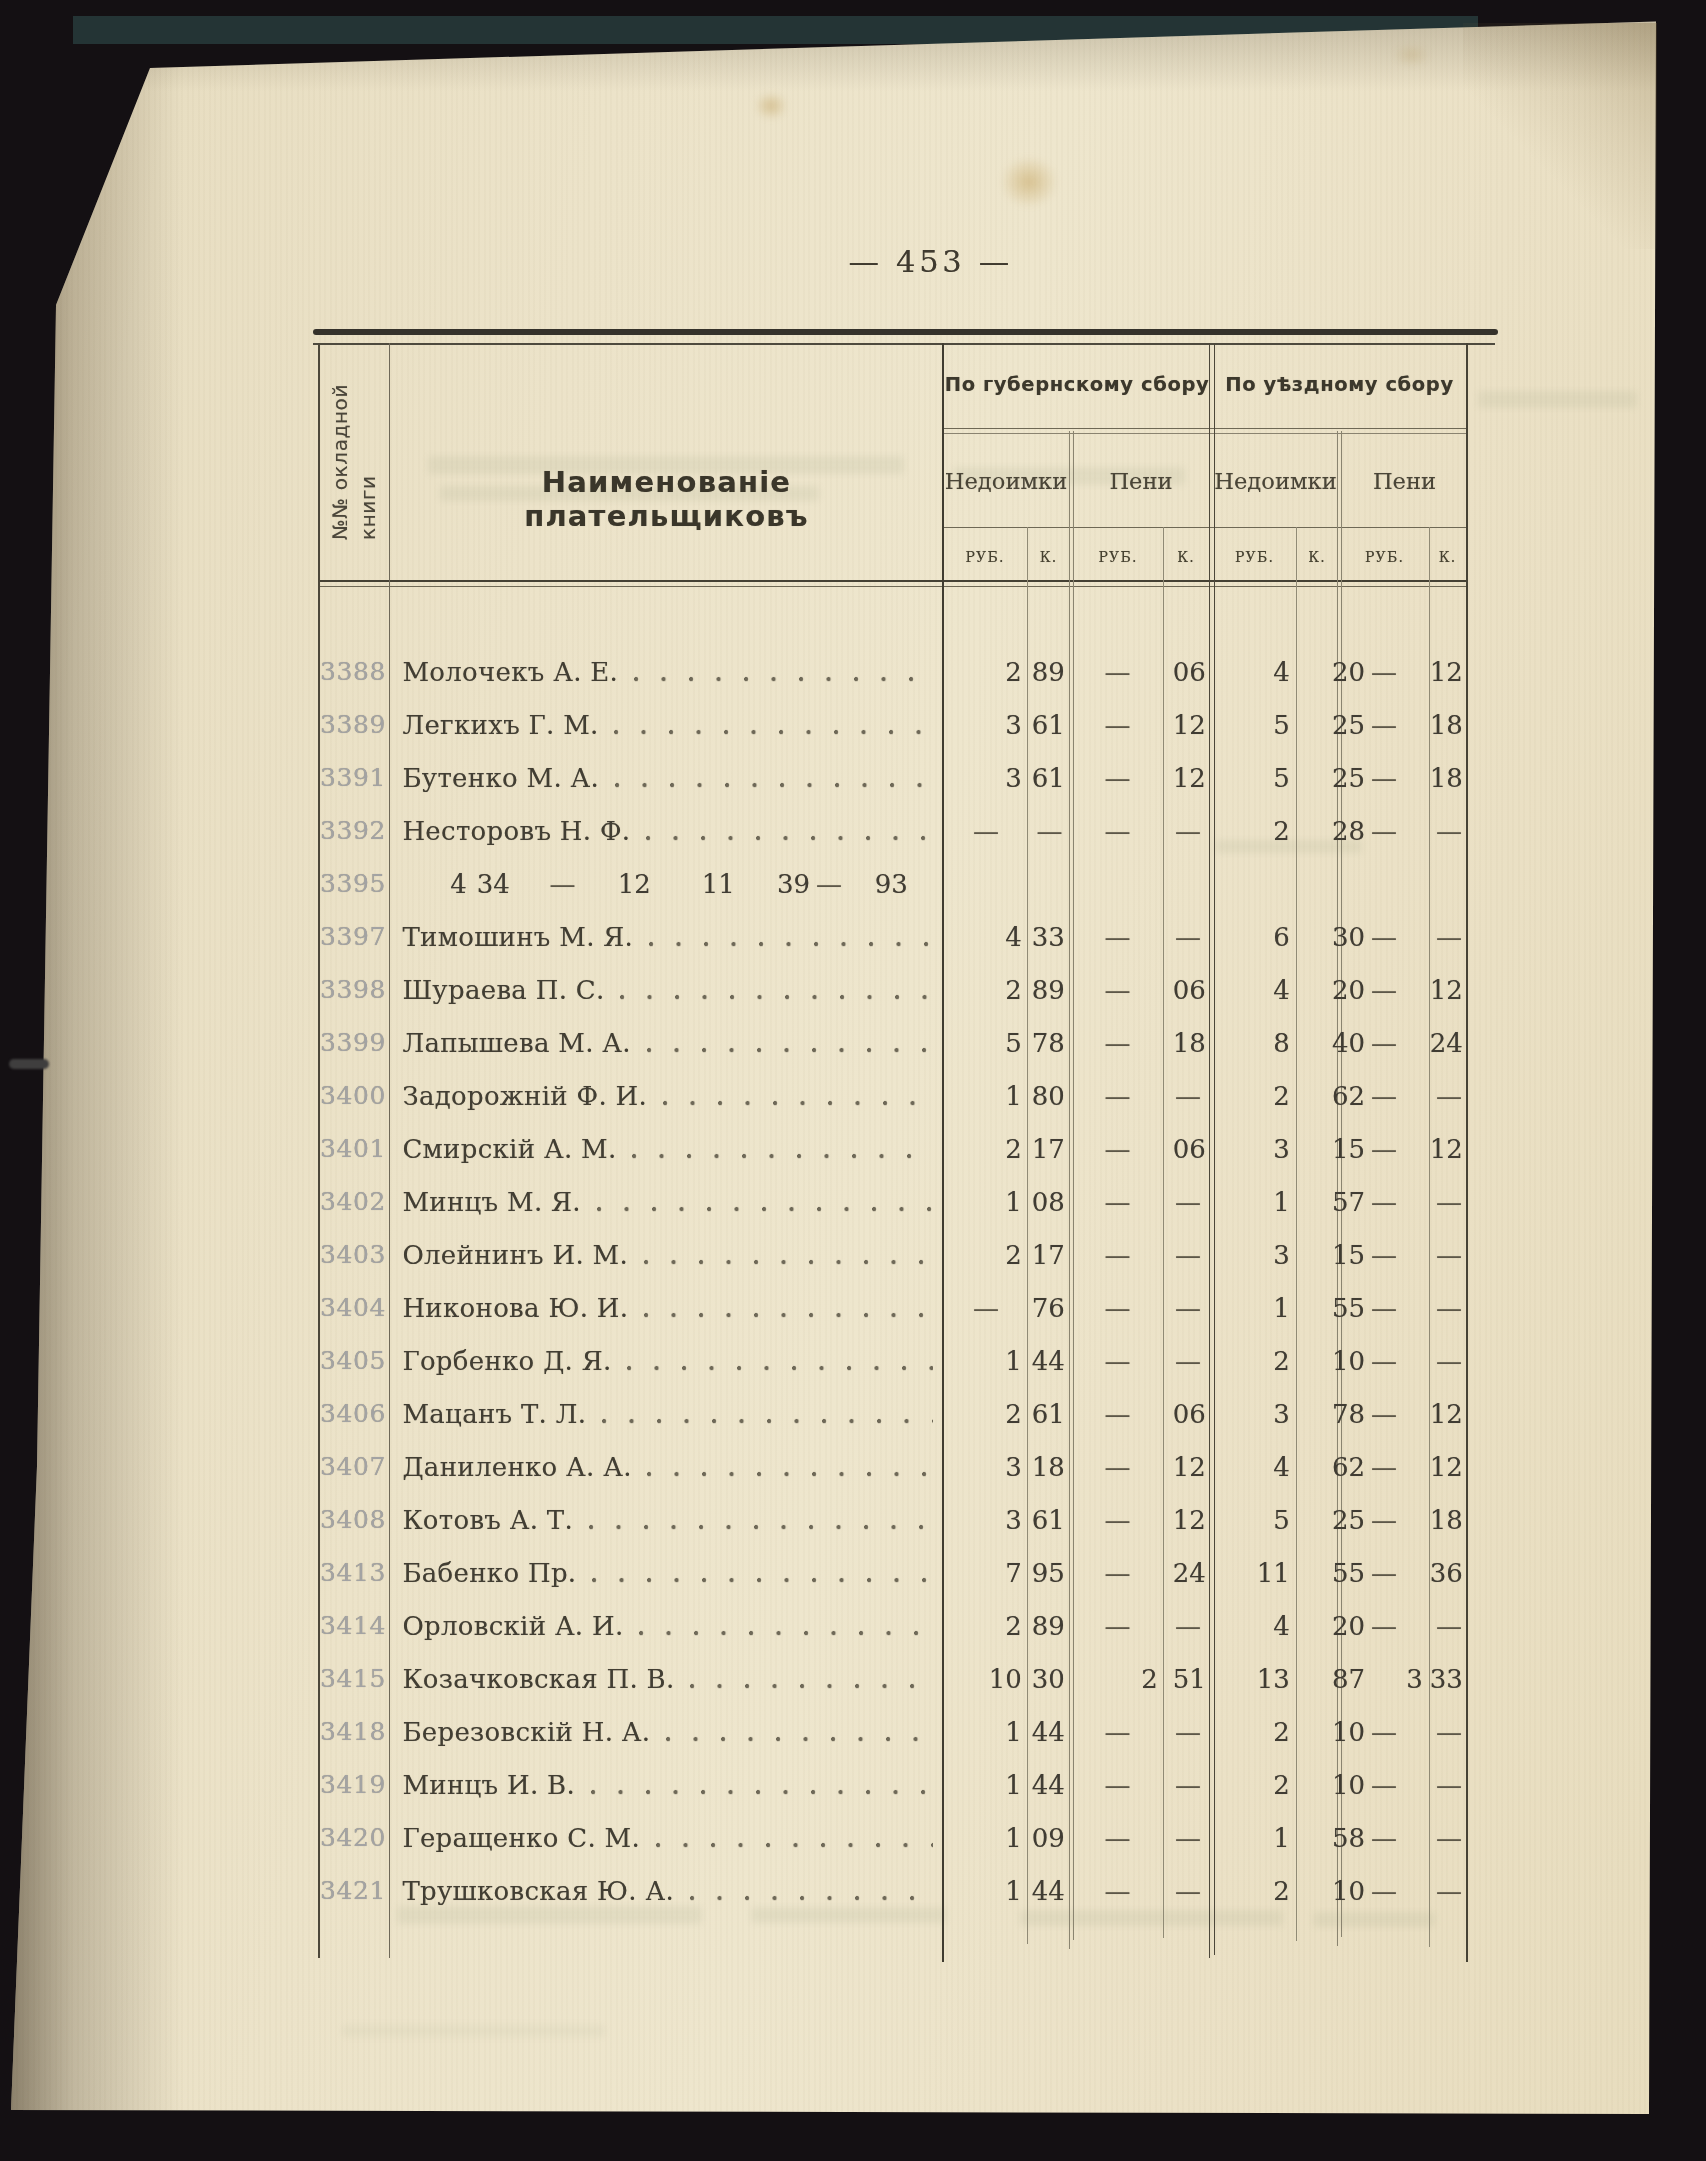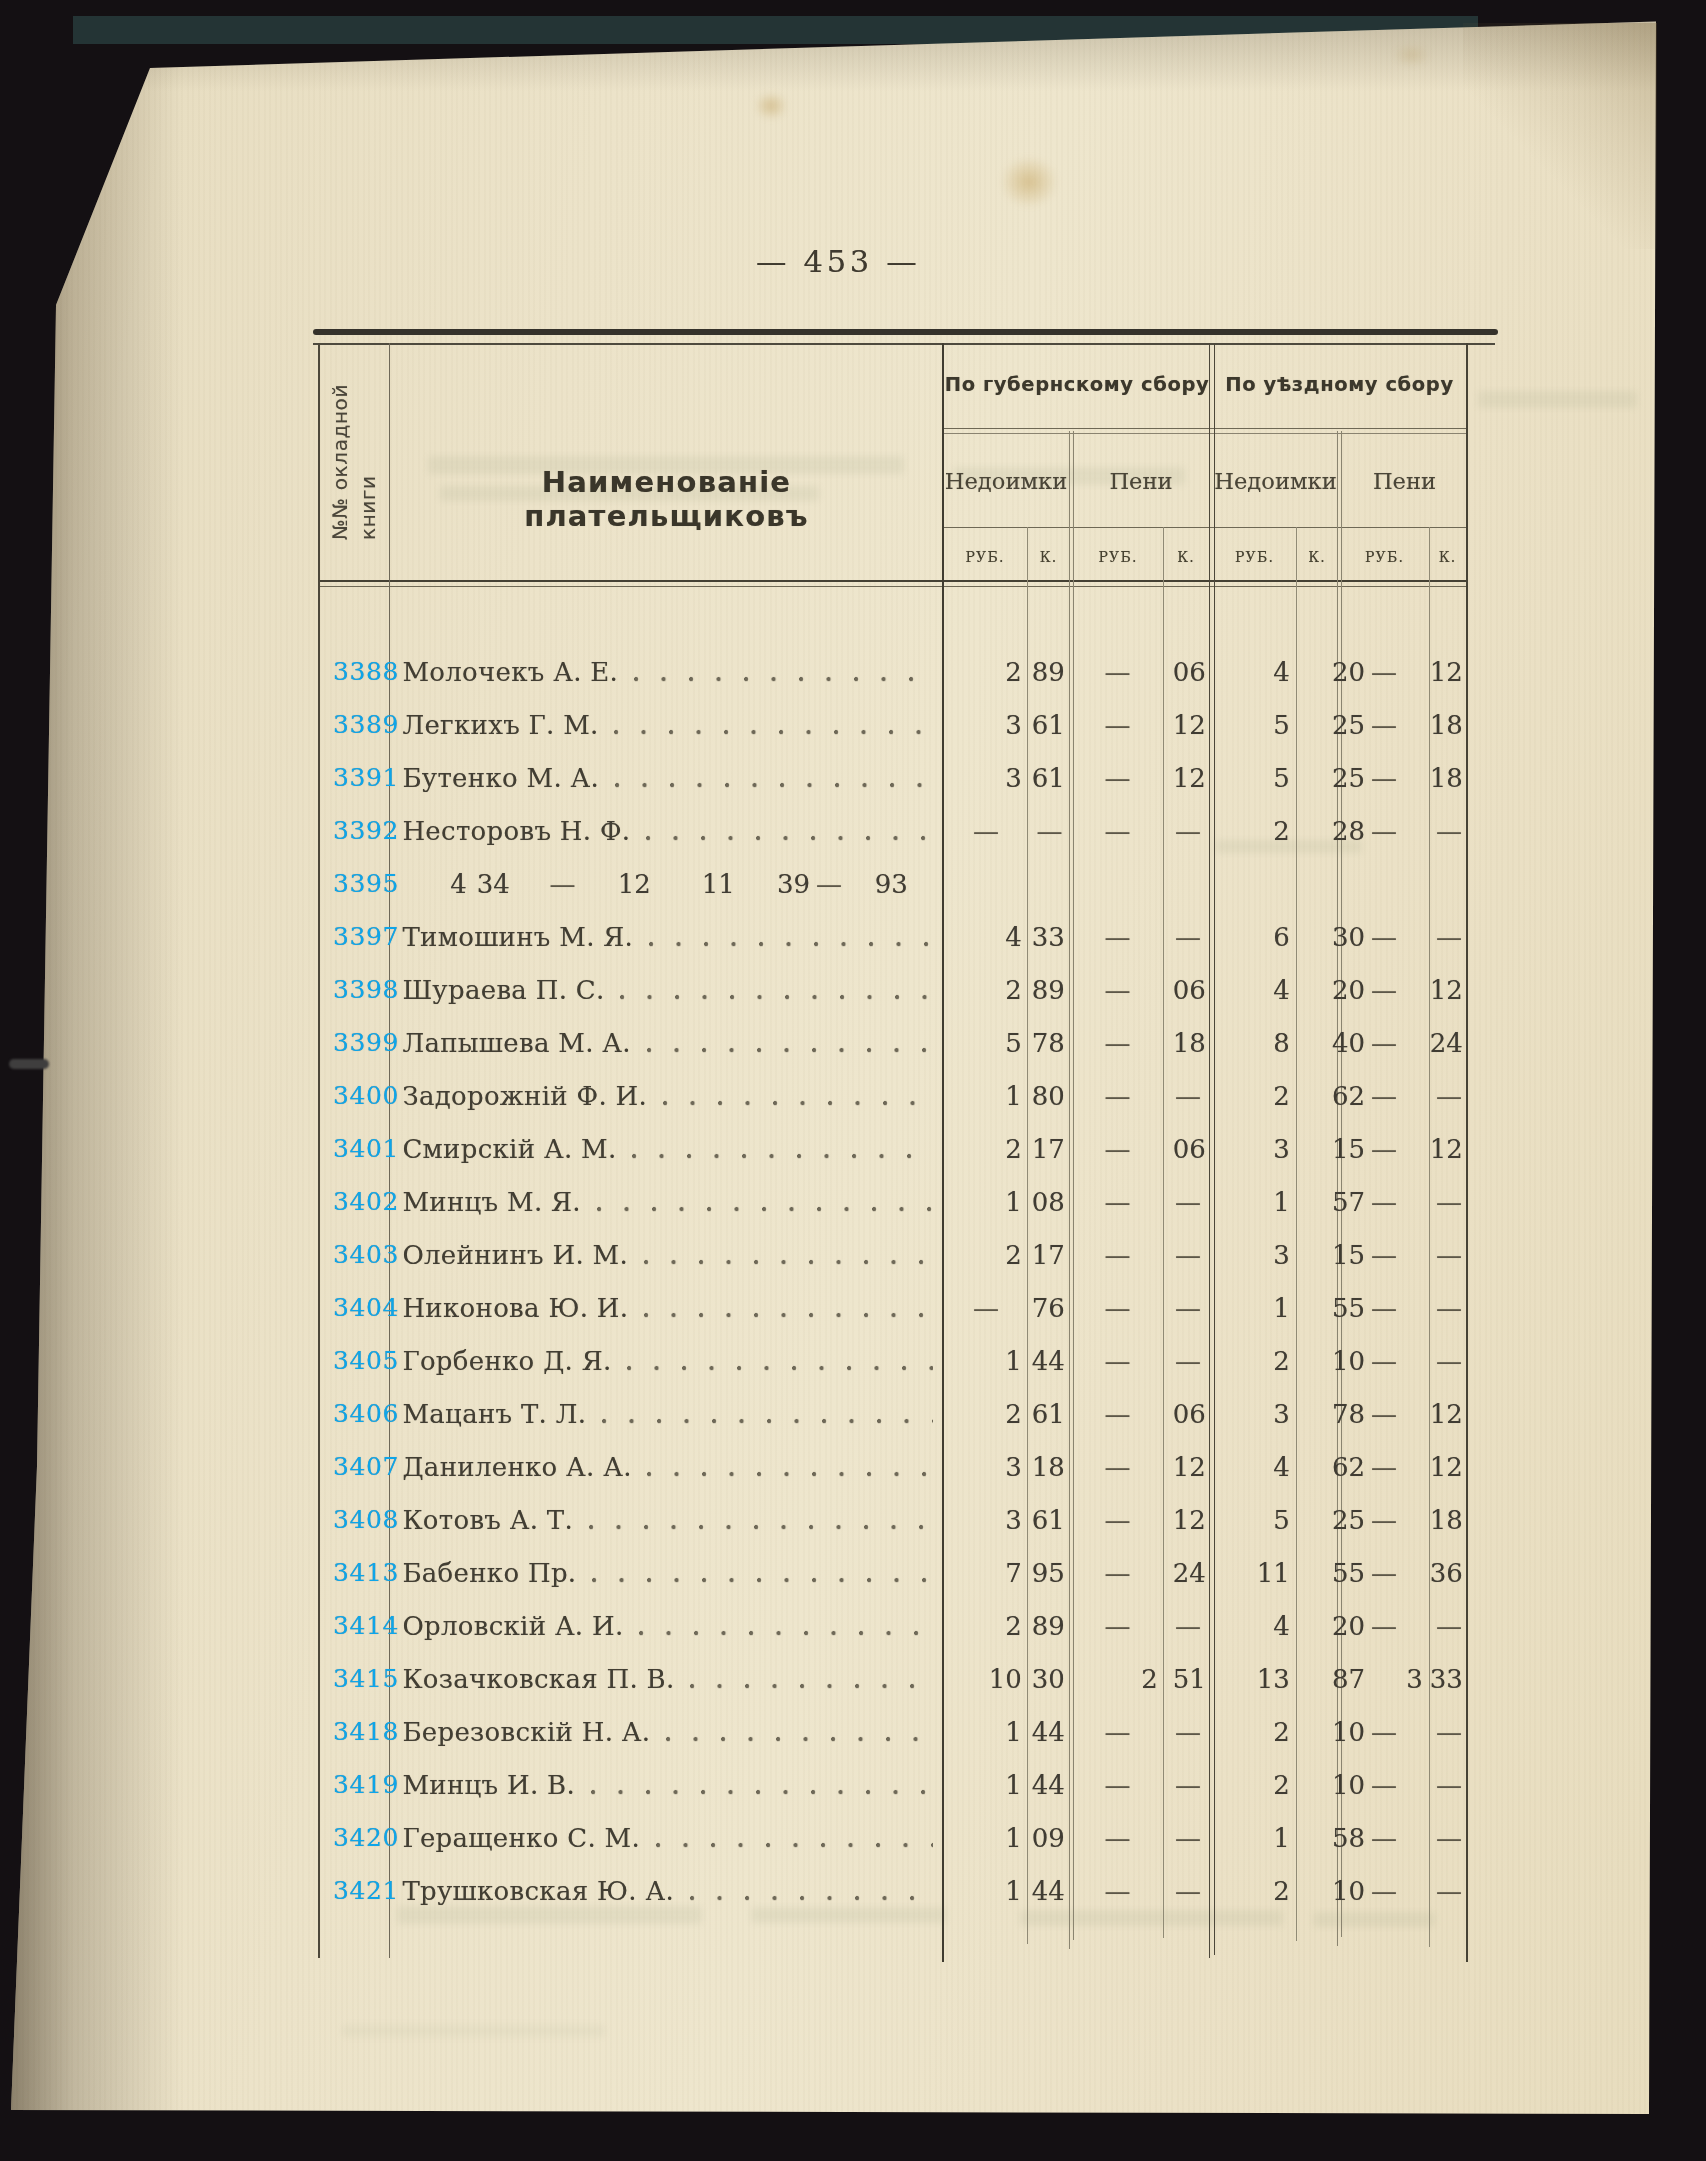--- a/index.html
+++ b/index.html
@@ -18,21 +18,21 @@
   .page::after{content:"";position:absolute;left:0;top:0;right:0;height:92px;
     background:linear-gradient(180deg, rgba(46,34,18,.25), rgba(46,34,18,0));}
   .corner-shade{position:absolute;left:1463px;top:23px;width:194px;height:226px;
     background:linear-gradient(225deg, rgba(125,104,64,.32), rgba(125,104,64,.12) 35%, rgba(125,104,64,0) 62%);}
   .mark{position:absolute;left:8.6px;top:1059px;width:40px;height:9.8px;background:#3f3e3e;
     border-radius:4.9px;filter:blur(1.2px);}
   .spot{position:absolute;border-radius:50%;filter:blur(3.1px);}
   .ghost{position:absolute;background:#8f9877;opacity:.12;filter:blur(3.7px);border-radius:3.7px;}
 
   .pageno{position:absolute;left:756px;top:244px;width:257px;height:39px;
-    font-size:30.5px;color:#3f3a2f;text-align:left;letter-spacing:3.7px;
+    font-size:30.5px;color:#3f3a2f;text-align:right;letter-spacing:3.7px;
     text-shadow:0 0 0.6px rgba(63,58,47,.5);}
 
   
   .table{position:absolute;left:319px;top:333px;width:1149px;height:1625px;color:#423e33;
     text-shadow:0 0 0.7px rgba(66,62,51,.45);}
   .hr,.vr{position:absolute;}
   
   .hcell{position:absolute;display:flex;align-items:center;justify-content:center;text-align:center;}
   .h-rot{left:0;top:9.8px;width:70px;height:238px;}
   .h-rot .rot{transform:rotate(-90deg);white-space:nowrap;font-family:"DejaVu Sans",sans-serif;
@@ -49,21 +49,21 @@
   .h-unit{top:197px;height:53px;font-weight:normal;font-size:14px;letter-spacing:1.2px;color:#45402f;}
   .u-r1{left:624px;width:84px;} .u-k1{left:708px;width:43px;}
   .u-r2{left:754px;width:90px;} .u-k2{left:844px;width:46px;}
   .u-r3{left:895px;width:81px;} .u-k3{left:977px;width:42px;}
   .u-r4{left:1022px;width:87px;} .u-k4{left:1110px;width:37px;}
 
   
   .tbody{position:absolute;left:0;top:257px;width:1149px;padding-top:55px;}
   .row{display:flex;align-items:center;height:53px;}
   .c{box-sizing:border-box;flex:0 0 auto;}
-  .rid{width:70px;font-size:25px;padding-left:14px;letter-spacing:0.6px;color:#0ea5e9;}
+  .rid{width:70px;font-size:25px;padding-left:1px;letter-spacing:0.6px;color:#a3a3a3;}
   .nm{width:555px;display:flex;align-items:center;padding-left:13.4px;}
   .nm-t{font-size:26px;letter-spacing:0.3px;white-space:nowrap;}
   .lead{flex:1;height:6.1px;margin:0 11px 0 14.7px;transform:translateY(8px);opacity:.8;
     background-image:radial-gradient(circle at 3.1px 3.1px,#4f4a3b 2px,rgba(0,0,0,0) 2.4px);
     background-size:27.5px 6.1px;background-repeat:repeat-x;background-position:left center;}
   .val{font-size:26px;text-align:right;padding-right:6.1px;color:#403c33;}
   .val.dash{text-align:center;padding-right:0;color:#5d5748;}
   .w0{width:84px;} .w1{width:43px;} .w2{width:93px;} .w3{width:48px;}
   .w4{width:84px;} .w5{width:43px;padding-left:36px;} .w6{width:90px;} .w7{width:40px;}
 </style>

